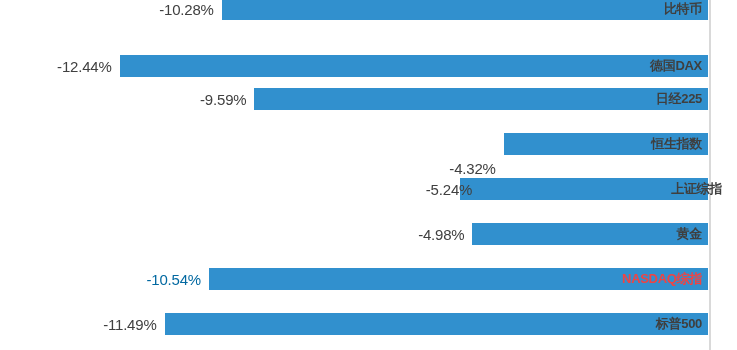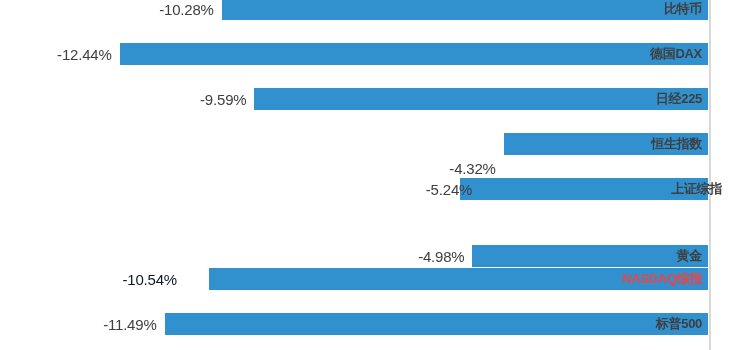--- a/index.html
+++ b/index.html
@@ -69,48 +69,48 @@
 <body>
 
 <div id="chart-root" style="background: rgb(255, 255, 255);">
   <div class="plot-area">
     <div class="axis-line" style="left: 709px; background: rgb(217, 217, 217);"></div>
   <div class="bar-row" style="top: -2px;">
         <div class="bar" style="left: 221.756px; width: 486.244px; background: rgb(49, 144, 206);"></div>
         <div class="value-label" style="right: 523.244px; color: rgb(64, 64, 64);">-10.28%</div>
         <div class="cat-label" style="right: 35px; color: rgb(63, 63, 63);">比特币</div>
       </div>
-      <div class="bar-row" style="top: 43px; text-decoration: underline;">
+      <div class="bar-row" style="top: 55px; text-decoration: underline;">
         <div class="bar" style="left: 119.588px; width: 588.412px; background: rgb(49, 144, 206);"></div>
         <div class="value-label" style="right: 625.412px; color: rgb(64, 64, 64);">-12.44%</div>
         <div class="cat-label" style="right: 35px; color: rgb(63, 63, 63);">德国DAX</div>
       </div>
       <div class="bar-row" style="top: 88px;">
         <div class="bar" style="left: 254.393px; width: 453.607px; background: rgb(49, 144, 206);"></div>
         <div class="value-label" style="right: 490.607px; color: rgb(64, 64, 64);">-9.59%</div>
         <div class="cat-label" style="right: 35px; color: rgb(63, 63, 63);">日经225</div>
       </div>
       <div class="bar-row" style="top: 133px;">
         <div class="bar" style="left: 503.664px; width: 204.336px; background: rgb(49, 144, 206);"></div>
         <div class="value-label" style="right: 241.336px; color: rgb(64, 64, 64); margin-top: 24px;">-4.32%</div>
         <div class="cat-label" style="right: 35px; color: rgb(63, 63, 63);">恒生指数</div>
       </div>
       <div class="bar-row" style="top: 178px; padding-left: 20px;">
         <div class="bar" style="left: 460.148px; width: 247.852px; background: rgb(49, 144, 206);"></div>
         <div class="value-label" style="right: 284.852px; color: rgb(64, 64, 64);">-5.24%</div>
         <div class="cat-label" style="right: 35px; color: rgb(63, 63, 63);">上证综指</div>
       </div>
-      <div class="bar-row" style="top: 223px; margin-top: 22px;">
+      <div class="bar-row" style="top: 223px;">
         <div class="bar" style="left: 472.446px; width: 235.554px; background: rgb(49, 144, 206);"></div>
         <div class="value-label" style="right: 272.554px; color: rgb(64, 64, 64);">-4.98%</div>
         <div class="cat-label" style="right: 35px; color: rgb(63, 63, 63);">黄金</div>
       </div>
       <div class="bar-row" style="top: 268px;">
         <div class="bar" style="left: 209.458px; width: 498.542px; background: rgb(49, 144, 206);"></div>
-        <div class="value-label" style="right: 560px; color: #0f172a; text-align: center;">-10.54%</div>
+        <div class="value-label" style="right: 536px; color: #0369a1; text-align: center;">-10.54%</div>
         <div class="cat-label" style="right: 35px; color: #ef4444;">NASDAQ综指</div>
       </div>
       <div class="bar-row" style="top: 313px;">
         <div class="bar" style="left: 164.523px; width: 543.477px; background: rgb(49, 144, 206);"></div>
         <div class="value-label" style="right: 580.477px; color: rgb(64, 64, 64);">-11.49%</div>
         <div class="cat-label" style="right: 35px; color: rgb(63, 63, 63);">标普500</div>
       </div>
     </div>
 </div>
 

